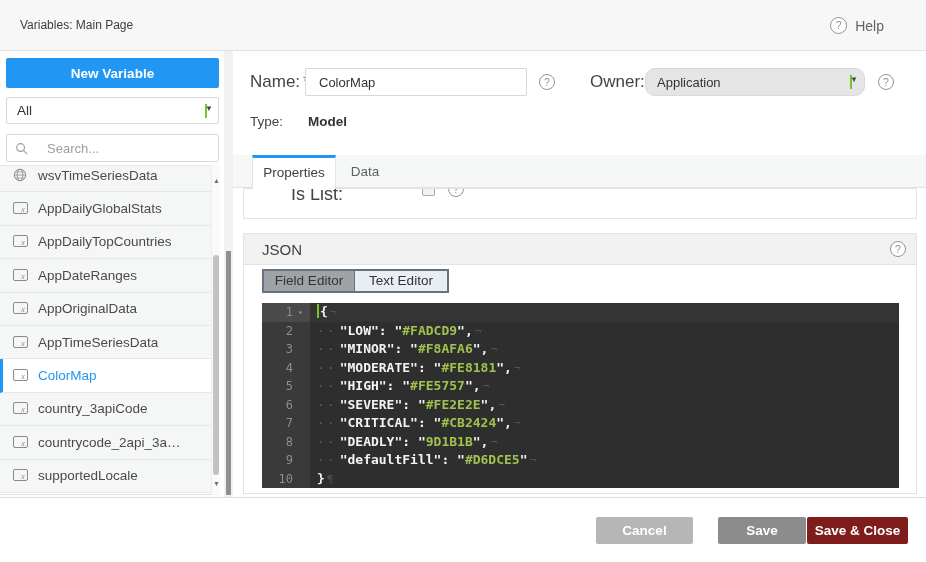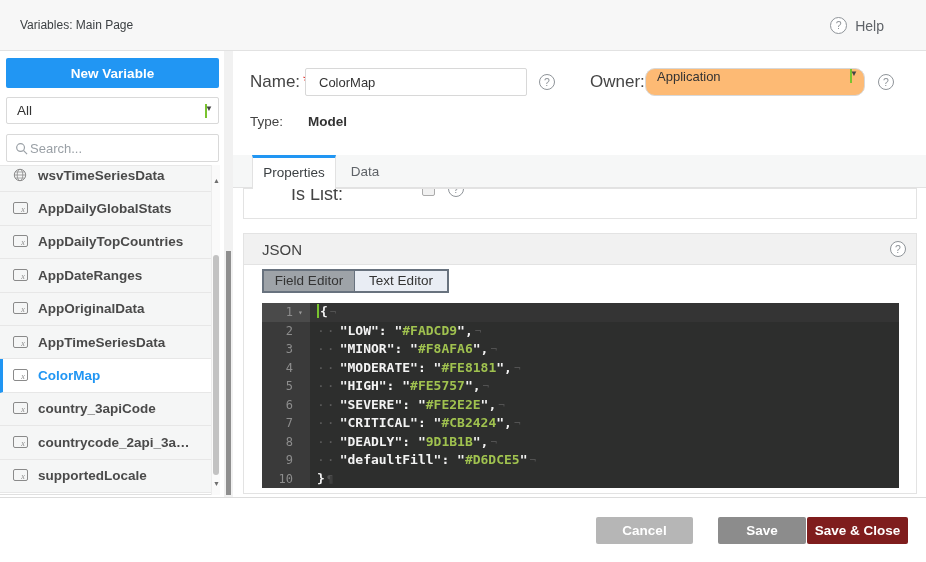--- a/index.html
+++ b/index.html
@@ -12,49 +12,49 @@
   .hdr-help { position:absolute; right:42px; top:0; height:51px; display:flex; align-items:center; gap:8px; cursor:pointer; }
   .hdr-help .q { width:17px; height:17px; }
   .hdr-help span.lbl { font-size:14px; color:#5f6368; }
   .qcirc { display:inline-flex; align-items:center; justify-content:center; width:16px; height:16px; border:1px solid #8f9499; border-radius:50%; color:#8f9499; font-size:10.5px; line-height:1; background:#fff; }
 
   
   .side { position:absolute; left:0; top:51px; width:220px; height:446px; background:#fff; }
   .btn-new { position:absolute; left:6px; top:7px; width:213px; height:30px; background:#2196F3; color:#fff; border:none; border-radius:2px; font-size:13.5px; font-weight:bold; font-family:inherit; cursor:pointer; }
   .sel-all { position:absolute; left:6px; top:46px; width:213px; height:27px; border:1px solid #d9d9d9; border-radius:2px; background:#fff; display:flex; align-items:center; padding:0 10px; font-size:13.5px; color:#333; cursor:pointer; }
   .sel-all .caret, .owner-sel .caret { margin-left:auto; font-size:8px; color:#444; }
-  .search { position:absolute; left:6px; top:83px; width:213px; height:28px; border:1px solid #d9d9d9; border-radius:2px; background:#fff; display:flex; align-items:center; padding:0 8px; gap:2px; }
+  .search { position:absolute; left:6px; top:83px; width:213px; height:28px; border:1px solid #d9d9d9; border-radius:2px; background:#fff; display:flex; align-items:center; padding:0 8px; gap:19px; }
   .search input { border:none; outline:none; flex:1; font-size:13px; color:#444; font-family:inherit; background:transparent; }
   .search input::placeholder { color:#9aa0a6; }
 
   .vlist { position:absolute; left:0; top:114px; width:211px; height:330px; overflow:hidden; border-top:1px solid #e7e7e7; border-bottom:1px solid #e0e0e0; }
   .vlist-inner { position:absolute; left:0; top:-7px; width:100%; }
   .var-row { height:33.4px; background:#f5f6f6; border-bottom:1px solid #e7e7e7; display:flex; align-items:center; padding-left:13px; cursor:pointer; }
   .var-row .var-ic { width:15px; display:inline-flex; }
-  .var-row .var-label { margin-left:10px; font-size:13.5px; color:#4a4a4a; white-space:nowrap;font-weight:bold; }
+  .var-row .var-label { margin-left:10px; font-size:13.5px; color:#4a4a4a; white-space:nowrap; }
   .var-row.selected { background:#fff; border-left:3px solid #2196F3; padding-left:10px; }
   .var-row.selected .var-label { color:#2196F3; }
 
   .vscroll { position:absolute; left:211px; top:114px; width:9px; height:330px; background:#fafafa; border-left:1px solid #ececec; }
   .vscroll .arr { position:absolute; left:0; width:9px; text-align:center; font-size:7px; color:#6f6f6f; cursor:pointer; }
   .vscroll .arr.up { top:12px; }
   .vscroll .arr.dn { bottom:8px; }
   .vscroll .thumb { position:absolute; left:1px; top:90px; width:6px; height:220px; background:#c2c2c2; border-radius:3px; cursor:pointer; }
 
   
   .mscroll { position:absolute; left:224px; top:51px; width:9px; height:446px; background:#f1f1f1; }
   .mscroll .thumb { position:absolute; left:2px; top:200px; width:5px; height:244px; background:#8f8f8f; cursor:pointer; }
 
   
   .main { position:absolute; left:233px; top:51px; width:693px; height:446px; background:#fff; }
   .frow { position:absolute; top:17px; left:0; right:0; height:28px; }
   .flabel { position:absolute; font-size:17px; color:#444; line-height:28px; }
   .req { color:#e53935; margin-left:3px; }
   .inp-name { position:absolute; left:72px; top:0; width:222px; height:28px; border:1px solid #d8d8d8; border-radius:2px; font-size:13px; color:#333; padding:0 13px; font-family:inherit; outline:none; }
-  .owner-sel { position:absolute; left:412px; top:0; width:220px; height:28px; border:1px solid #d8d8d8; border-radius:10px; display:flex; align-items:flex-start; padding:0 11px; font-size:13px; color:#333; cursor:pointer; background:#fdba74; }
+  .owner-sel { position:absolute; left:412px; top:0; width:220px; height:28px; border:1px solid #d8d8d8; border-radius:10px; display:flex; align-items:center; padding:0 11px; font-size:13px; color:#333; cursor:pointer; background:#e5e5e5; }
   .hcirc-name { position:absolute; left:306px; top:6px; }
   .hcirc-owner { position:absolute; left:645px; top:6px; }
   .trow { position:absolute; top:63px; left:0; height:20px; }
   .tlabel { position:absolute; left:17px; font-size:13.5px; color:#444; }
   .tvalue { position:absolute; left:75px; font-size:13.5px; color:#333; font-weight:bold; }
 
   
   .tabbar { position:absolute; left:0; right:0; top:104px; height:33px; background:#f6f7f7; border-bottom:1px solid #e2e2e2; }
   .tab { position:absolute; top:0; height:33px; text-align:center; font-size:13.5px; color:#5f6368; line-height:33px; cursor:pointer; }
   .tab.active { left:19px; width:84px; height:34px; background:#fff; border-top:3px solid #2196F3; border-left:1px solid #e2e2e2; border-right:1px solid #e2e2e2; color:#3c4043; line-height:29px; z-index:2; }

